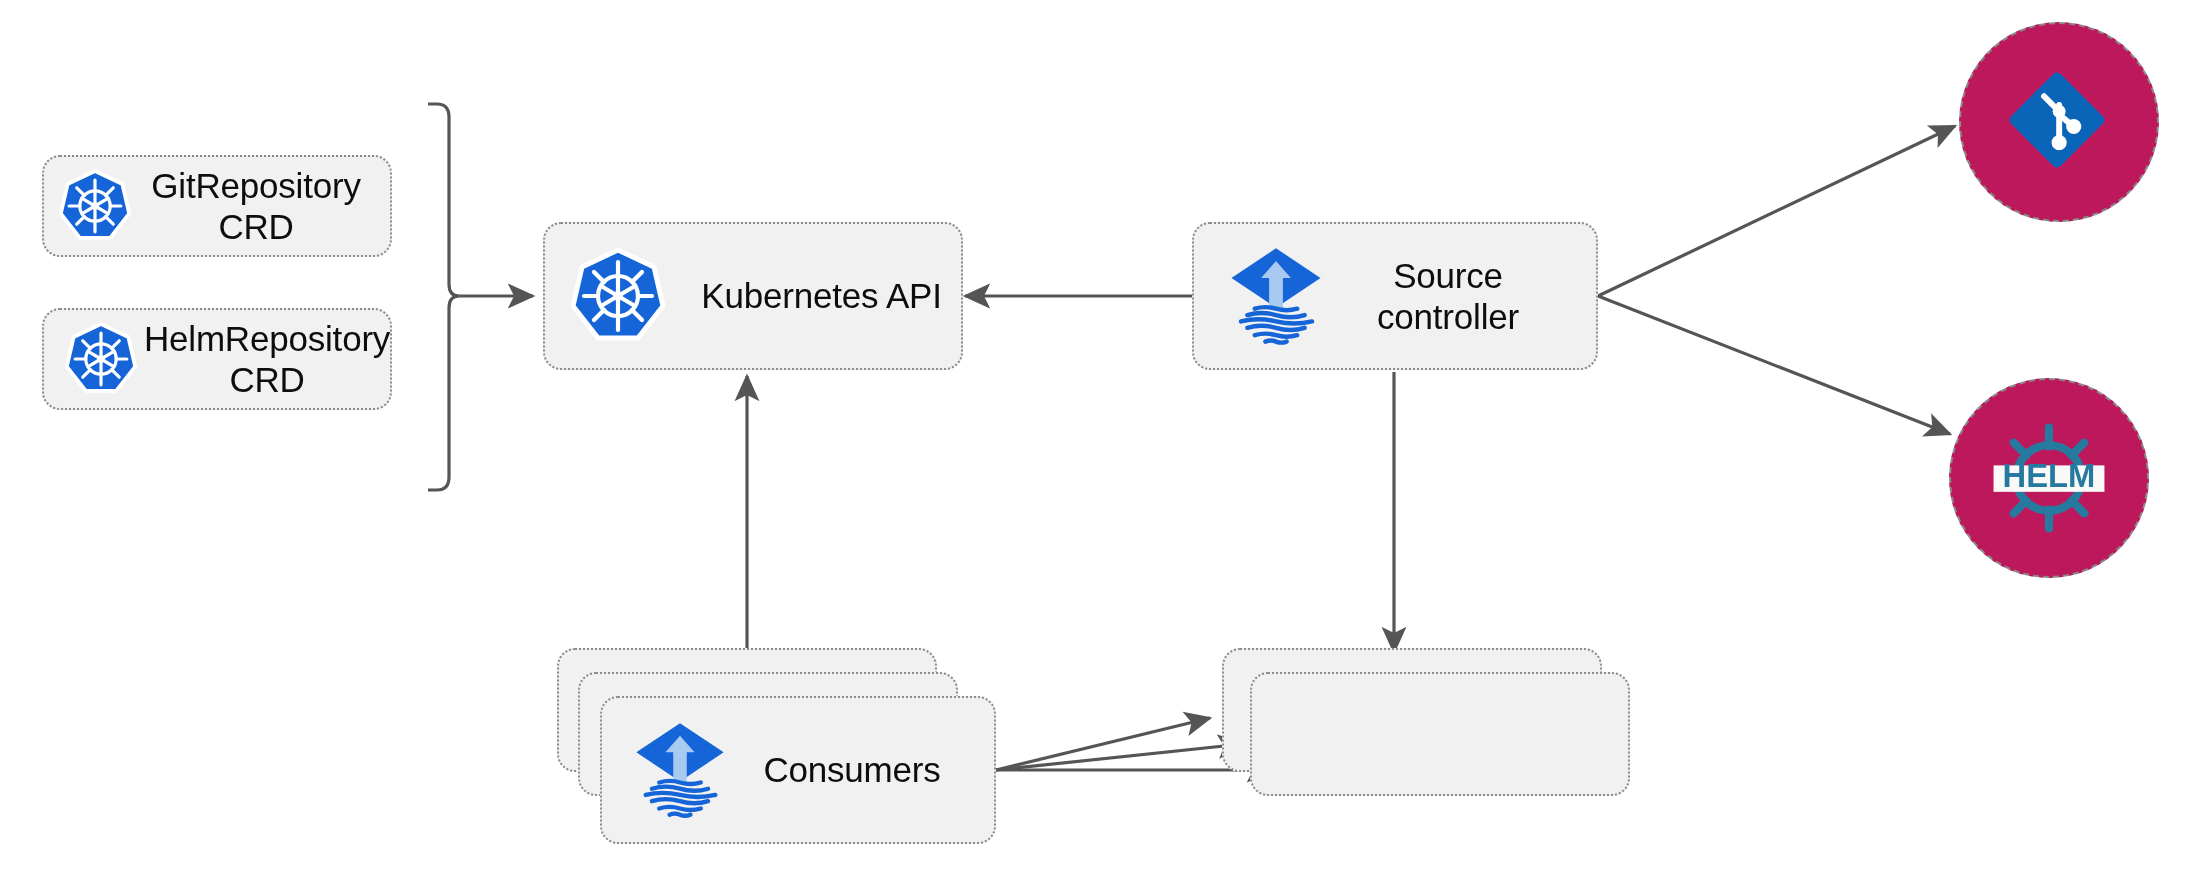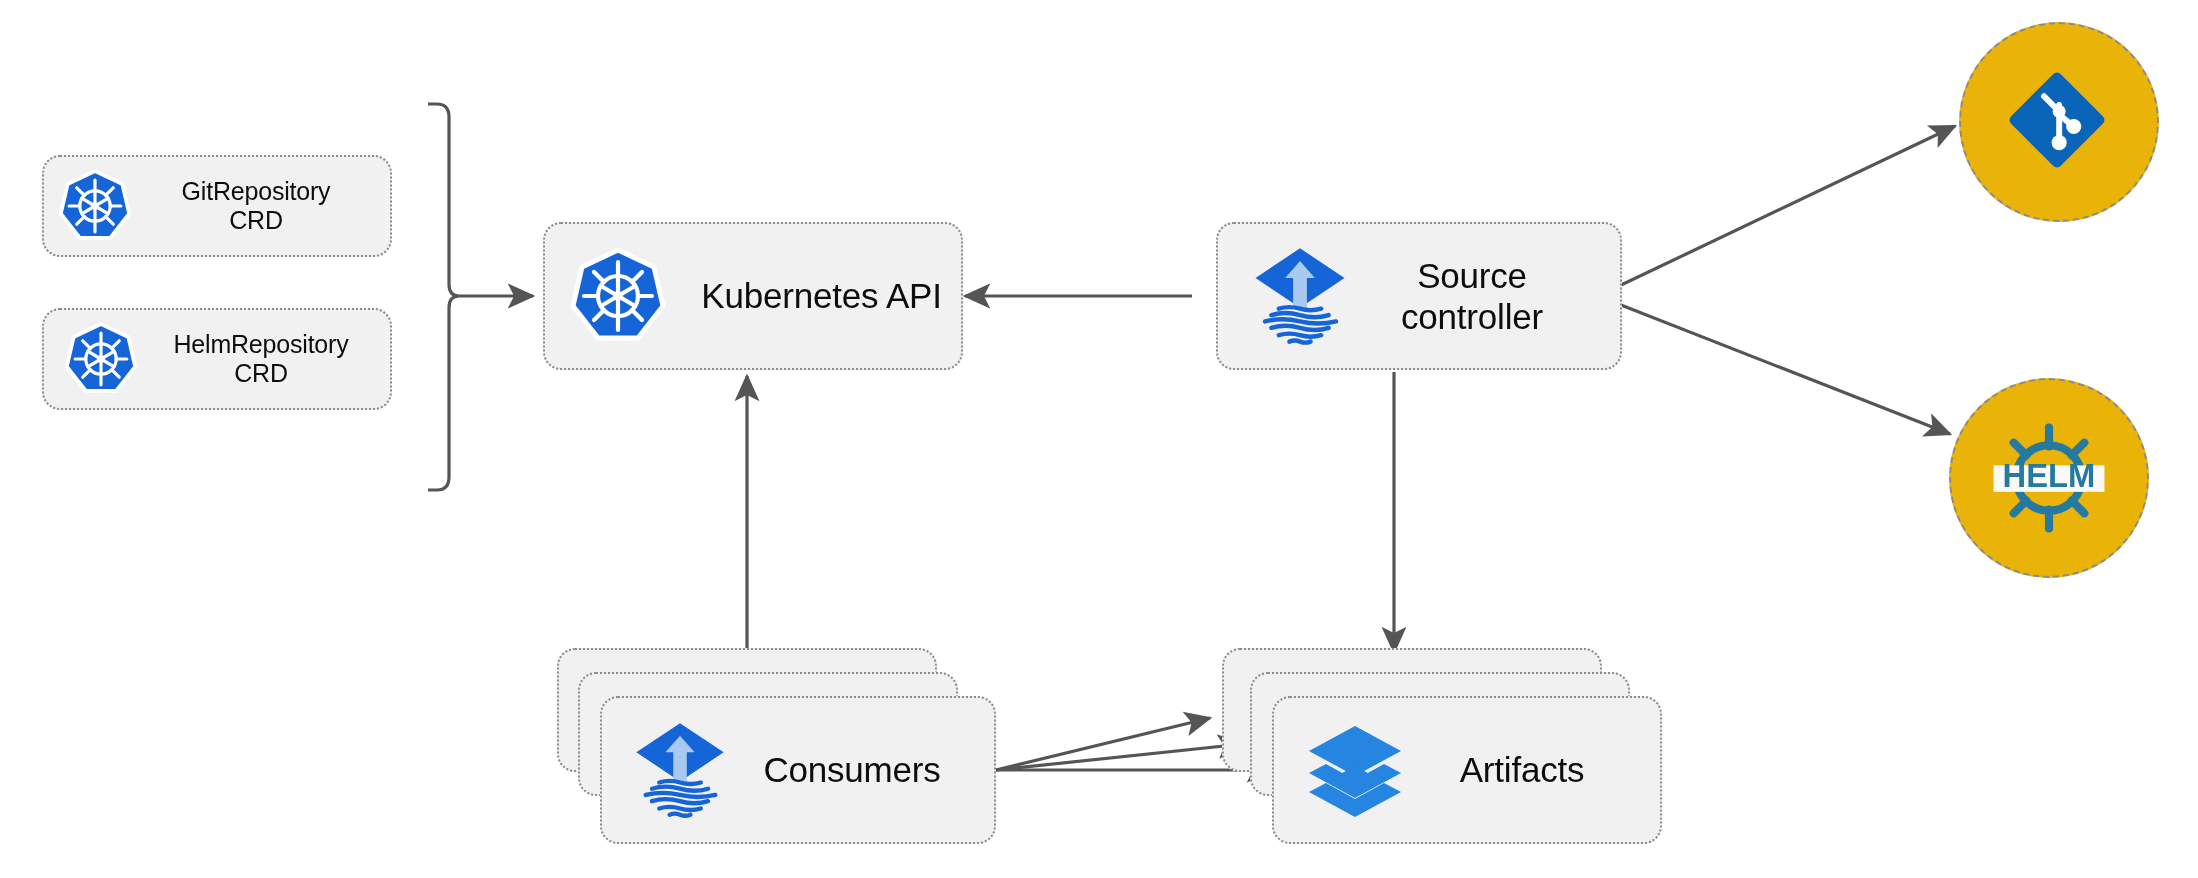--- a/index.html
+++ b/index.html
@@ -54,41 +54,41 @@
     background: #f1f1f1;
     border: 2.5px dotted #8a8a8a;
     border-radius: 18px;
     z-index: 3;
   }
 
   
   .circle-node {
     position: absolute;
     box-sizing: border-box;
-    background: #eab308;
+    background: #be185d;
     border: 2.5px dashed #8a8a8a;
     border-radius: 50%;
     display: flex;
     align-items: center;
     justify-content: center;
     z-index: 5;
   }
 
   
   #edges {
     position: absolute;
     left: 0; top: 0;
     width: 2198px;
     height: 878px;
     z-index: 2;
     pointer-events: none;
   }
 
   
-  .t-crd   { font-size: 25px; }
+  .t-crd   { font-size: 35px; }
   .t-main  { font-size: 35px; }
 </style>
 </head>
 <body>
 
 <div id="canvas">
 
   <svg id="edges" viewBox="0 0 2198 878" xmlns="http://www.w3.org/2000/svg">
     <defs>
       <marker id="arrow" viewBox="0 0 12 12" refX="10.5" refY="6" markerWidth="9" markerHeight="9" orient="auto-start-reverse">
@@ -192,21 +192,21 @@
           <line x1="50" y1="50" x2="50" y2="70"></line>
           <line x1="50" y1="50" x2="33" y2="60"></line>
           <line x1="50" y1="50" x2="33" y2="40"></line>
         </g>
         <circle cx="50" cy="50" r="5" fill="#ffffff"></circle>
       </svg>
     </span>
     <span class="label t-main">Kubernetes API</span>
   </div>
 
-  <div class="node" style="left:1192px; top:222px; width:406px; height:148px; padding:0 34px 0 24px;margin-left:24px;">
+  <div class="node" style="left:1192px; top:222px; width:406px; height:148px; padding:0 34px 0 24px;">
     <span class="icon-wrap" style="width:116px;height:116px;">
       <svg width="106" height="106" viewBox="0 0 100 100" xmlns="http://www.w3.org/2000/svg">
 
         <path d="M 50 5 L 92 33 L 50 61 L 8 33 Z" fill="#1565d8"></path>
 
         <path d="M 50 17 L 64 33 L 56.5 33 L 56.5 62 L 43.5 62 L 43.5 33 L 36 33 Z" fill="#a8c9f0"></path>
 
         <g stroke="#1565d8" stroke-width="4.2" fill="none" stroke-linecap="round">
           <path d="M 30 62 Q 40 59 50 62 Q 60 65 70 62"></path>
           <path d="M 23 68 Q 36 64 50 68 Q 64 72 77 68"></path>
@@ -272,24 +272,14 @@
           <path d="M 30 87 Q 40 84 50 87 Q 60 90 70 87"></path>
           <path d="M 40 93 Q 45 91 50 93 Q 55 95 60 93"></path>
         </g>
       </svg>
     </span>
     <span class="label t-main">Consumers</span>
   </div>
 
   <div class="stack-ghost" style="left:1222px; top:648px; width:380px; height:124px;"></div>
   <div class="stack-ghost" style="left:1250px; top:672px; width:380px; height:124px; z-index:4;"></div>
-  <div class="node" style="left:1272px; top:696px; width:390px; height:148px; padding:0 26px 0 26px;">
-    <span class="icon-wrap" style="width:110px;height:110px;">
-      <svg width="100" height="100" viewBox="0 0 100 100" xmlns="http://www.w3.org/2000/svg">
-        <path d="M 50 6 L 96 31 L 50 56 L 4 31 Z" fill="#2585e0"></path>
-        <path d="M 50 46 L 73 58.5 L 50 71 L 27 58.5 Z M 4 53 L 21 44 L 50 60 L 79 44 L 96 53 L 50 78 Z" fill="#2585e0"></path>
-        <path d="M 4 72 L 21 63 L 50 79 L 79 63 L 96 72 L 50 97 Z" fill="#2585e0"></path>
-      </svg>
-    </span>
-    <span class="label t-main">Artifacts</span>
-  </div>
 
 </div>
 
 </body></html>

